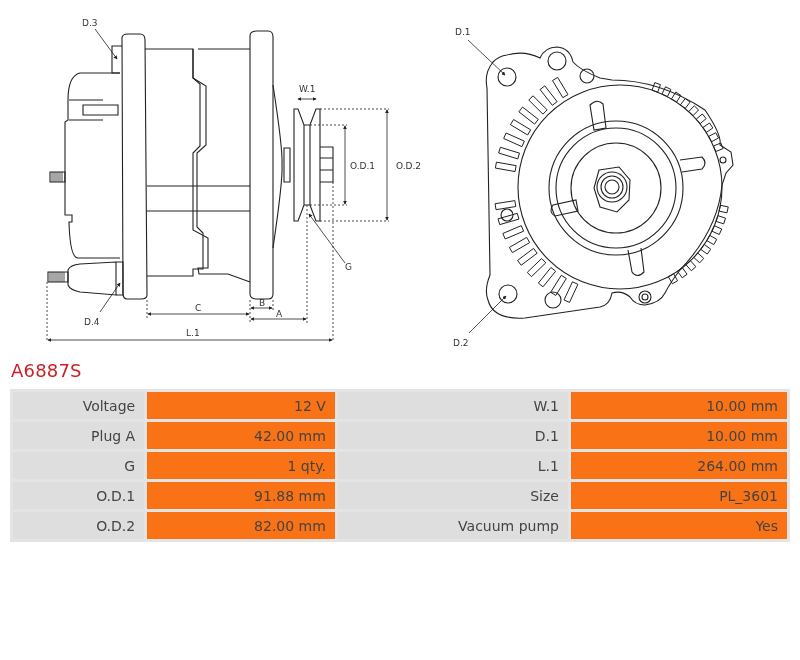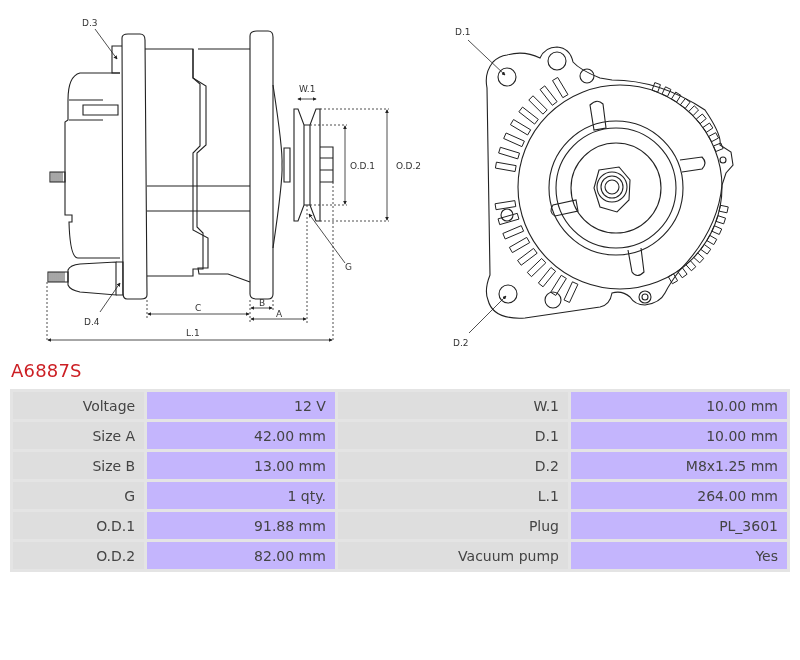--- a/index.html
+++ b/index.html
@@ -4,21 +4,21 @@
 <style>
   html, body { margin: 0; padding: 0; background: #ffffff; }
   body { width: 800px; height: 660px; position: relative; overflow: hidden; font-family: "DejaVu Sans", sans-serif; color: #444; }
   .drawing { position: absolute; left: 0; top: 0; width: 800px; height: 355px; }
   .drawing svg { position: absolute; left: 0; top: 0; }
   .lbl { font-family: "DejaVu Sans", sans-serif; font-size: 9px; fill: #333; }
   .title { position: absolute; left: 11px; top: 360px; font-size: 18px; color: #cc1f24; font-family: "DejaVu Sans", sans-serif; letter-spacing: 0.2px; }
   .spec-table { position: absolute; left: 10px; top: 389px; width: 780px; border-collapse: separate; border-spacing: 3px; background: #e4e4e4; }
   .spec-table td { height: 27px; padding: 0 9px; font-size: 14px; text-align: right; color: #444; }
   .spec-table td.k { background: #dedede; }
-  .spec-table td.v { background: #c4b5fd; }
+  .spec-table td.v { background: #f97316; }
   .c1 { width: 112px; }
   .c2 { width: 168px; }
   .c3 { width: 210px; }
   .c4 { width: 196px; }
 </style>
 </head>
 <body>
 
 <div class="drawing">
   <svg width="800" height="355" viewBox="0 0 800 355">
@@ -168,41 +168,35 @@
 
 <table class="spec-table">
   <tbody id="spec-body">
       <tr>
         <td class="k c1">Voltage</td>
         <td class="v c2">12 V</td>
         <td class="k c3">W.1</td>
         <td class="v c4">10.00 mm</td>
       </tr>
       <tr>
-        <td class="k c1">Size A</td>
+        <td class="k c1">Plug A</td>
         <td class="v c2">42.00 mm</td>
         <td class="k c3">D.1</td>
         <td class="v c4">10.00 mm</td>
-      </tr>
-      <tr>
-        <td class="k c1">Size B</td>
-        <td class="v c2">13.00 mm</td>
-        <td class="k c3">D.2</td>
-        <td class="v c4">M8x1.25 mm</td>
       </tr>
       <tr>
         <td class="k c1">G</td>
         <td class="v c2">1 qty.</td>
         <td class="k c3">L.1</td>
         <td class="v c4">264.00 mm</td>
       </tr>
       <tr>
         <td class="k c1">O.D.1</td>
         <td class="v c2">91.88 mm</td>
-        <td class="k c3">Plug</td>
+        <td class="k c3">Size</td>
         <td class="v c4">PL_3601</td>
       </tr>
       <tr>
         <td class="k c1">O.D.2</td>
         <td class="v c2">82.00 mm</td>
         <td class="k c3">Vacuum pump</td>
         <td class="v c4">Yes</td>
       </tr>
     </tbody>
 </table>

